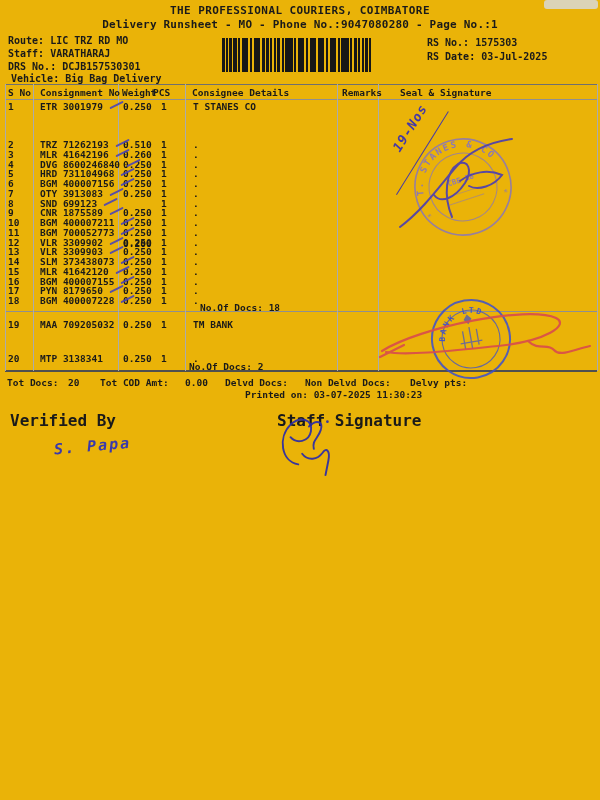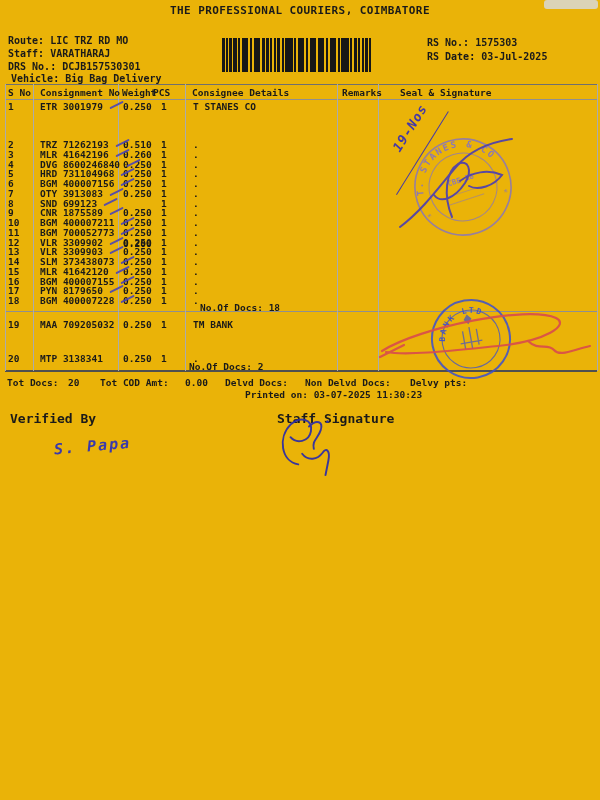--- a/index.html
+++ b/index.html
@@ -23,40 +23,41 @@
   .hline{position:absolute;height:1px;background:#8f8f8f;}
   .vline{position:absolute;width:1px;background:#ababab;top:84px;height:287px;}
   .head-label{font-size:9.5px;top:87px;}
   .trow{position:absolute;left:0;width:600px;height:11px;}
   .tcell{position:absolute;top:0;font-size:9.5px;font-weight:700;white-space:pre;}
   .tick{position:absolute;top:3px;width:15px;height:1.6px;background:#4a44b8;
     transform:rotate(-27deg);opacity:.9;border-radius:1px;}
   .docs-note{position:absolute;font-size:9.5px;font-weight:700;white-space:pre;}
   .sum{font-size:9.5px;top:377px;}
   .sum2{font-size:9.5px;top:389px;}
-  .foot-label{font-size:13px;top:411px;}
+  .foot-label{font-size:16px;top:411px;}
   .sig-name{position:absolute;left:10px;top:421px;font-size:15px;font-style:italic;
     font-weight:700;color:#3939ac;transform:rotate(-5deg);letter-spacing:2px;white-space:pre;}
   .note19{position:absolute;left:357px;top:170px;transform:rotate(-58deg);transform-origin:0 0;
     font-size:13px;font-style:italic;font-weight:700;color:#4338a8;
     border-bottom:1.6px solid #4338a8;padding:0 8px 1px 2px;letter-spacing:1px;white-space:pre;}
   .stamp1{position:absolute;left:398px;top:130px;width:130px;height:115px;}
   .sig1{position:absolute;left:388px;top:125px;width:140px;height:115px;}
   .stamp2{position:absolute;left:416px;top:294px;width:110px;height:90px;}
   .sig2{position:absolute;left:378px;top:303px;width:218px;height:62px;}
   .sig3{position:absolute;left:268px;top:410px;width:80px;height:68px;}
   .artifact{position:absolute;left:544px;top:0;width:54px;height:9px;background:#d8d8d6;
     border-radius:3px;opacity:.85;}
 </style>
 </head>
 <body>
 
 <div id="page">
 
   <div class="t title">THE PROFESSIONAL COURIERS, COIMBATORE</div>
+  <div class="t subtitle">Delivery Runsheet - MO - Phone No.:9047080280 - Page No.:1</div>
 
   <div class="info-line" style="top:35px">
     <span>Route:</span>
     <span>LIC TRZ RD MO</span>
   </div>
   <div class="info-line" style="top:48px">
     <span>Staff:</span>
     <span>VARATHARAJ</span>
   </div>
   <div class="info-line" style="top:61px">

